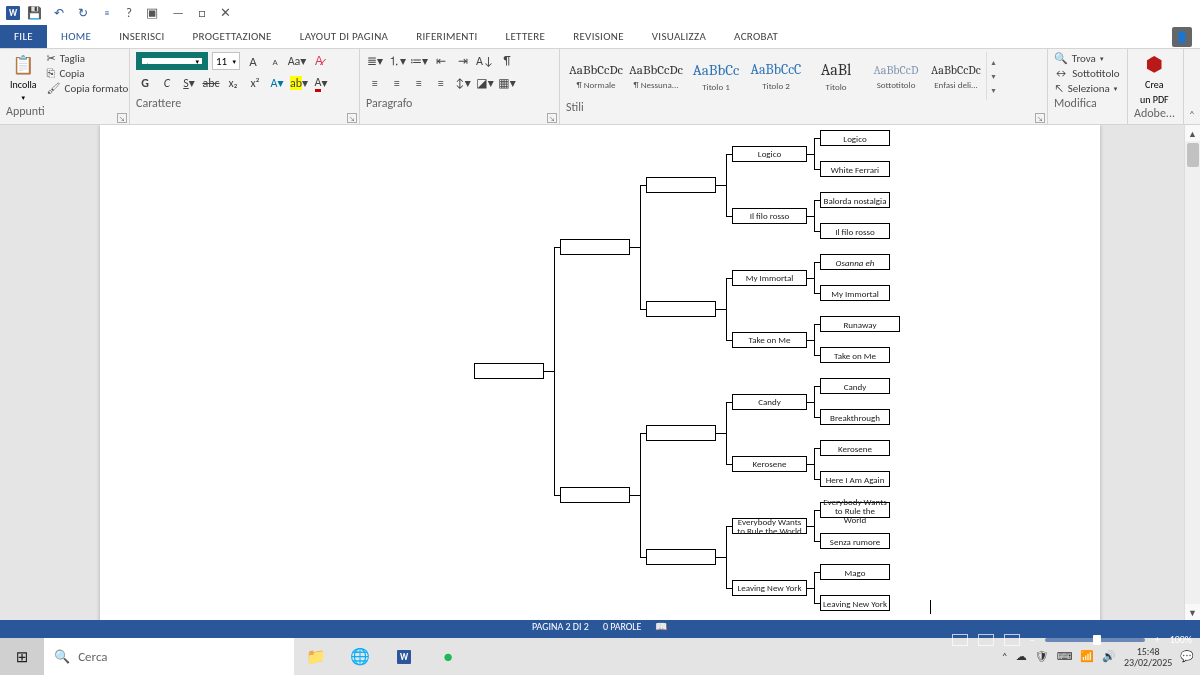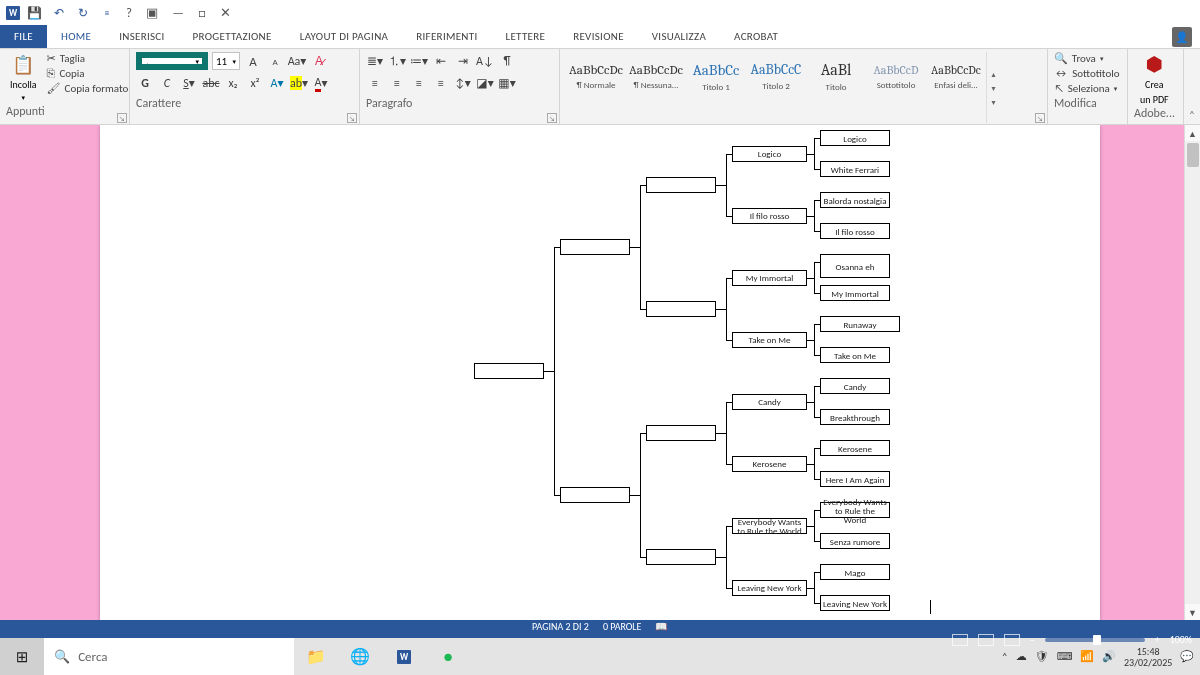--- a/index.html
+++ b/index.html
@@ -36,21 +36,21 @@
   .fontsize { width:28px; height:18px; border:1px solid #c3c3c3; background:#fff; font-size:11px; padding:0 3px; display:flex; align-items:center; }
   .row { display:flex; gap:4px; align-items:center; }
   .styletile { width:60px; height:48px; border:1px solid transparent; display:flex; flex-direction:column; align-items:center; justify-content:center; font-size:10px; color:#555; }
   .styletile .preview { font-family: Cambria, serif; }
   .styletile .name { font-size:9px; margin-top:2px; }
   .adobe-col { display:flex; flex-direction:column; align-items:center; gap:2px; padding:0 6px; }
   .adobe-ico { font-size:20px; color:#b91919; }
   .dlg-launch { position:absolute; right:2px; bottom:2px; width:10px; height:10px; border:1px solid #aaa; font-size:7px; display:flex;align-items:center;justify-content:center; color:#777;}
 
   
-  .docarea { height:495px; background:#f9a8d4; position:relative; overflow:hidden; display:flex; justify-content:center;}
+  .docarea { height:495px; background:#e5e5e5; position:relative; overflow:hidden; display:flex; justify-content:center;}
   .page { width:1000px; height:1400px; background:#fff; position:relative; margin-top:0; box-shadow:0 0 4px rgba(0,0,0,0.25);}
   .vscroll { position:absolute; right:0; top:0; width:16px; height:100%; background:#f0f0f0; border-left:1px solid #ddd;}
   .vscroll .up, .vscroll .down { height:16px; display:flex; align-items:center; justify-content:center; font-size:9px; color:#555; background:#f9f9f9;}
   .vscroll .down { position:absolute; bottom:0; width:100%; }
   .vscroll .thumb { position:absolute; top:18px; width:12px; height:24px; left:2px; background:#c1c1c1; border-radius:2px;}
 
   
   .bracket { position:absolute; left:370px; top:5px; font-size:9px; color:#222; }
   .bx { border:1px solid #000; height:16px; display:flex; align-items:center; justify-content:center; text-align:center; padding:0 2px; background:#fff; line-height:1; }
 
@@ -221,20 +221,21 @@
         <div class="styletile">
           <div class="preview" style="font-size:12px;color:#333">AaBbCcDc</div>
           <div class="name">Enfasi deli...</div>
         </div>
         <div style="width: 14px; display: flex; flex-direction: column; justify-content: center; border-left: 1px solid rgb(221, 221, 221); font-size: 8px; color: rgb(102, 102, 102); align-items: center; gap: 4px;">
           <span>▴</span>
           <span>▾</span>
           <span>▾</span>
         </div>
       </div>
+    <div class="group-label">Stili</div>
     <div class="dlg-launch">↘</div>
   </div>
 
   <div class="group" style="width:80px">
     <div class="group-body">
         <div class="col">
       <div class="smlabel">
             <span>🔍</span>
             <span>Trova</span>
             <span style="font-size:7px">▾</span>
@@ -266,21 +267,21 @@
   <div style="width:16px; display:flex; align-items:flex-end; justify-content:center; padding-bottom:3px; color:#666">˄</div>
 </div>
 
 <div class="docarea">
   <div class="page">
     <div class="bracket" id="bracket">
         <div class="bx" style="position: absolute; left: 350px; top: 0px; width: 70px; height: 16px;">Logico</div>
         <div class="bx" style="position: absolute; left: 350px; top: 31px; width: 70px; height: 16px;">White Ferrari</div>
         <div class="bx" style="position: absolute; left: 350px; top: 62px; width: 70px; height: 16px;">Balorda nostalgia</div>
         <div class="bx" style="position: absolute; left: 350px; top: 93px; width: 70px; height: 16px;">Il filo rosso</div>
-        <div class="bx" style="position: absolute; left: 350px; top: 124px; width: 70px; height: 24px;">Osanna eh</div>
+        <div class="bx" style="position: absolute; left: 350px; top: 124px; width: 70px; height: 16px; font-style: italic;">Osanna eh</div>
         <div class="bx" style="position: absolute; left: 350px; top: 155px; width: 70px; height: 16px;">My Immortal</div>
         <div class="bx" style="position: absolute; left: 350px; top: 186px; width: 80px; height: 16px;">Runaway</div>
         <div class="bx" style="position: absolute; left: 350px; top: 217px; width: 70px; height: 16px;">Take on Me</div>
         <div class="bx" style="position: absolute; left: 350px; top: 248px; width: 70px; height: 16px;">Candy</div>
         <div class="bx" style="position: absolute; left: 350px; top: 279px; width: 70px; height: 16px;">Breakthrough</div>
         <div class="bx" style="position: absolute; left: 350px; top: 310px; width: 70px; height: 16px;">Kerosene</div>
         <div class="bx" style="position: absolute; left: 350px; top: 341px; width: 70px; height: 16px;">Here I Am Again</div>
         <div class="bx" style="position: absolute; left: 350px; top: 372px; width: 70px; height: 16px;">Everybody Wants to Rule the World</div>
         <div class="bx" style="position: absolute; left: 350px; top: 403px; width: 70px; height: 16px;">Senza rumore</div>
         <div class="bx" style="position: absolute; left: 350px; top: 434px; width: 70px; height: 16px;">Mago</div>

